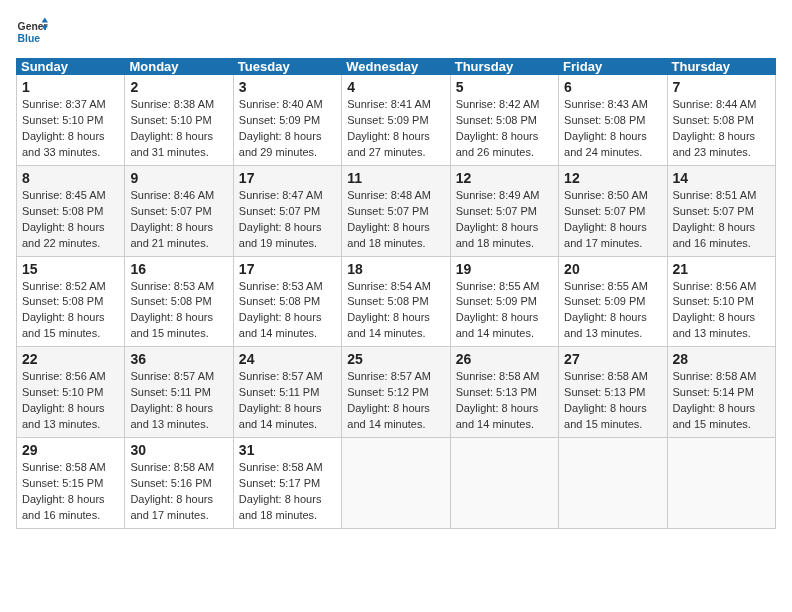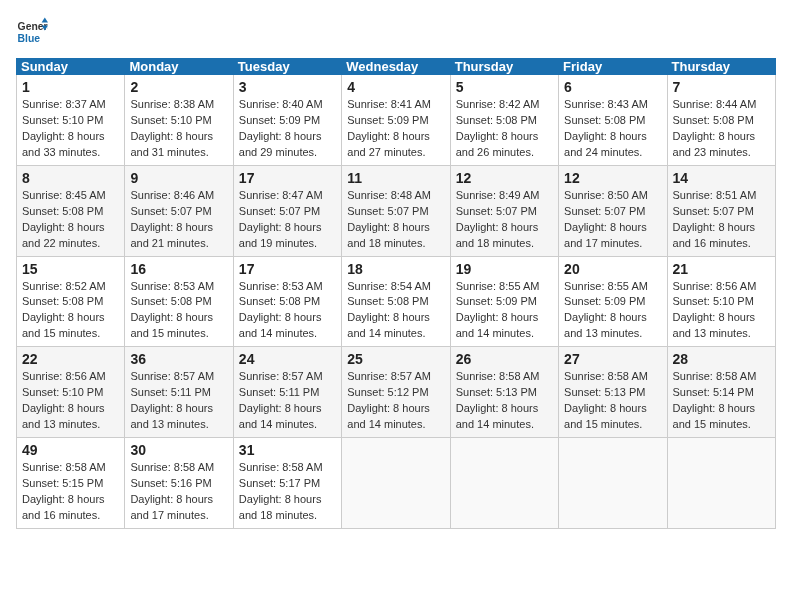--- a/index.html
+++ b/index.html
@@ -225,21 +225,21 @@
         <span class="day-number">27</span>
         <span class="day-detail">Sunrise: 8:58 AM<br>Sunset: 5:13 PM<br>Daylight: 8 hours and 15 minutes.</span>
       </td>
           <td>
         <span class="day-number">28</span>
         <span class="day-detail">Sunrise: 8:58 AM<br>Sunset: 5:14 PM<br>Daylight: 8 hours and 15 minutes.</span>
       </td>
         </tr>
         <tr>
           <td>
-        <span class="day-number">49</span>
+        <span class="day-number">29</span>
         <span class="day-detail">Sunrise: 8:58 AM<br>Sunset: 5:15 PM<br>Daylight: 8 hours and 16 minutes.</span>
       </td>
           <td>
         <span class="day-number">30</span>
         <span class="day-detail">Sunrise: 8:58 AM<br>Sunset: 5:16 PM<br>Daylight: 8 hours and 17 minutes.</span>
       </td>
           <td>
         <span class="day-number">31</span>
         <span class="day-detail">Sunrise: 8:58 AM<br>Sunset: 5:17 PM<br>Daylight: 8 hours and 18 minutes.</span>
       </td>

